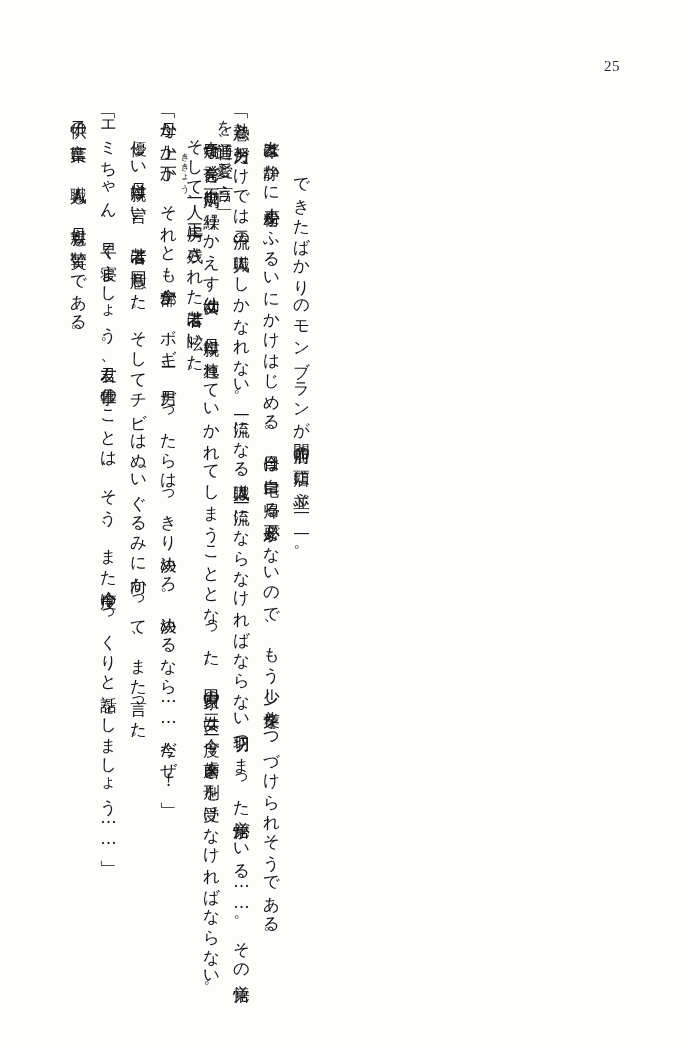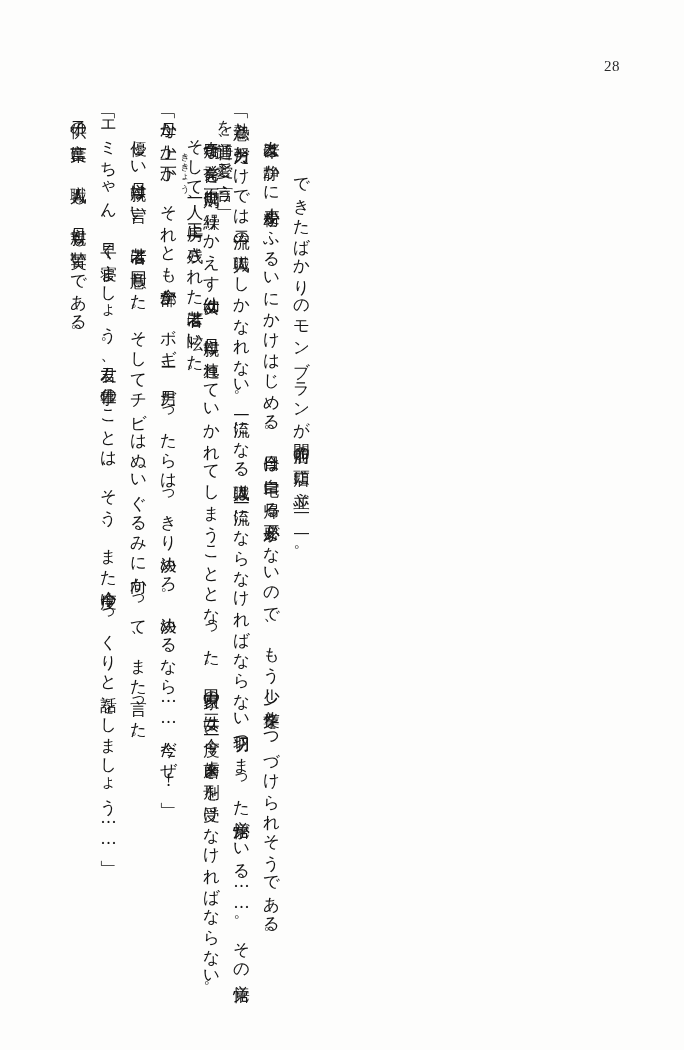--- a/index.html
+++ b/index.html
@@ -74,21 +74,21 @@
     letter-spacing: 0.5px;
     width: 13px;
     color: #222;
   }
 </style>
 </head>
 <body>
 
 <div class="page">
 
-  <div class="page-number">28</div>
+  <div class="page-number">25</div>
 
   <div class="text-block">
     <div class="column">子供の言葉に、職人も、母親も苦笑いである。</div>
     <div class="column">「エミちゃん、早く寝ましょう。友君、仕事のことは、そう、また今度ゆっくりと話をしましょう……」</div>
     <div class="column indent-1">優しい母親は言い、若者は同意した。そしてチビはぬいぐるみに向かって、また言った。</div>
     <div class="column">「母か上か下か、それとも全部か。ボギー、男だったらはっきり決めろ。決めるなら……今だぜ!」</div>
     <div class="column small indent-2">ききょう</div>
     <div class="column indent-1">奇矯な発言を不規則に繰りかえす幼女は、母親に連れていかれてしまうこととなった。田宮家の三女は今一度、歯磨き刑を受けなければならない。そして一人、工房に残された若者は呟いた。</div>
     <div class="column">「熱意と努力だけでは二流の職人にしかなれない。一流になる職人は一流にならなければならない切羽つまった覚悟がいる……。その覚悟を普通、愛と言う」</div>
     <div class="column indent-1">友希は静かに小麦粉をふるいにかけはじめる。今日は自宅に帰る必要がないので、もう少し作業をつづけられそうである。</div>

